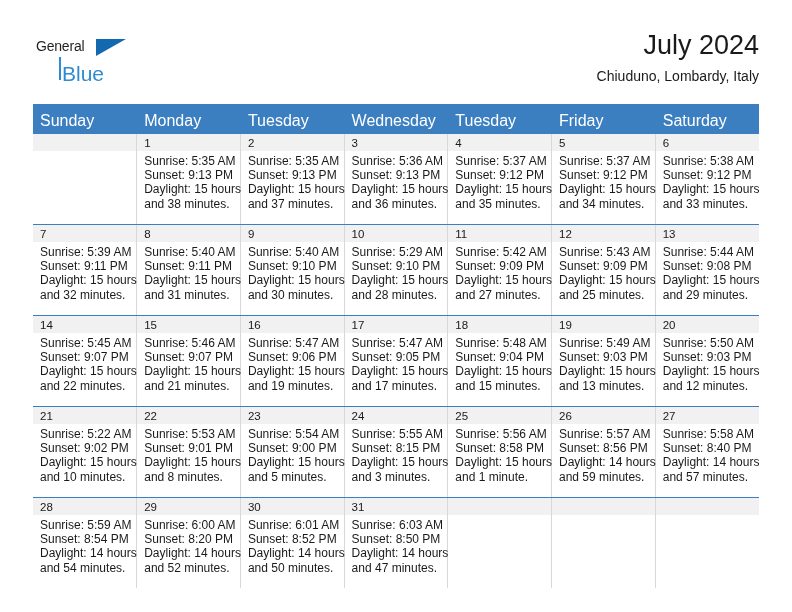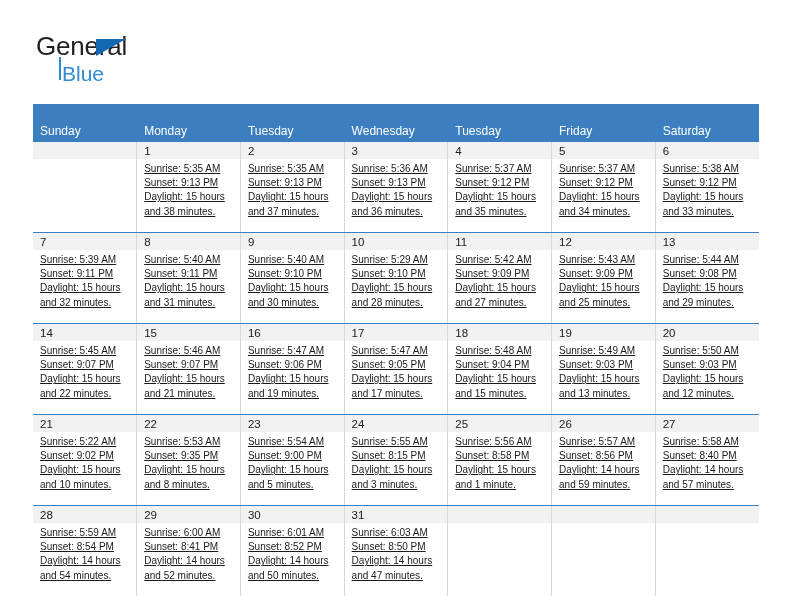--- a/index.html
+++ b/index.html
@@ -34,21 +34,21 @@
     position: absolute;
     left: 0px;
     top: 6px;
     width: 210px;
     height: 56px;
   }
   .logo-general {
     position: absolute;
     left: 3px;
     top: 0px;
-    font-size: 26px;
+    font-size: 14px;
     color: #231f20;
     letter-spacing: -0.2px;
     line-height: 24px;
     white-space: nowrap;
   }
   .logo-tri {
     position: absolute;
     left: 63px;
     top: 5px;
     width: 0;
@@ -102,24 +102,24 @@
     position: absolute;
     left: 33px;
     top: 104px;
     width: 726px;
     border-collapse: collapse;
     table-layout: fixed;
   }
   .cal th {
     background: #3c7fc1;
     color: #ffffff;
-    font-size: 12px;
+    font-size: 16px;
     font-weight: normal;
     text-align: left;
-    padding: 20px 0 4px 7px;
+    padding: 8px 0 4px 7px;
     height: 20px;
     box-sizing: border-box;
     border-right: 1px solid #3c7fc1;
   }
   .cal th:last-child { border-right: none; }
 
   .cal td {
     vertical-align: top;
     padding: 0;
     height: 90px;
@@ -137,41 +137,44 @@
     color: #1a1a1a;
     padding: 3px 0 3px 7px;
     height: 17px;
     box-sizing: border-box;
     line-height: 12px;
   }
   td.empty .daynum { background: #f1f1f1; color: transparent; }
   .info {
     display: block;
     padding: 3px 5px 0 7px;
-    font-size: 10px;
+    font-size: 12px;
     line-height: 14.2px;
     color: #1a1a1a;
-    text-decoration: underline;
   }
   .info span { display: block; white-space: nowrap; }
 </style>
 </head>
 <body>
 
 <div class="page">
 
   <div class="top">
 
     <div class="logo">
       <div class="logo-general">General</div>
       <div class="logo-tri"></div>
       <div class="logo-bar"></div>
       <div class="logo-blue">Blue</div>
     </div>
 
+    <div class="title-wrap">
+      <h1 class="cal-title">July 2024</h1>
+      <h2 class="cal-subtitle">Chiuduno, Lombardy, Italy</h2>
+    </div>
 
   </div>
 
   <table class="cal">
     <thead>
       <tr>
         <th>Sunday</th>
         <th>Monday</th>
         <th>Tuesday</th>
         <th>Wednesday</th>
@@ -377,21 +380,21 @@
               <span>Sunrise: 5:22 AM</span>
               <span>Sunset: 9:02 PM</span>
               <span>Daylight: 15 hours</span>
               <span>and 10 minutes.</span>
             </span>
           </td>
           <td>
             <span class="daynum">22</span>
             <span class="info">
               <span>Sunrise: 5:53 AM</span>
-              <span>Sunset: 9:35 PM</span>
+              <span>Sunset: 9:01 PM</span>
               <span>Daylight: 15 hours</span>
               <span>and 8 minutes.</span>
             </span>
           </td>
           <td>
             <span class="daynum">23</span>
             <span class="info">
               <span>Sunrise: 5:54 AM</span>
               <span>Sunset: 9:00 PM</span>
               <span>Daylight: 15 hours</span>
@@ -442,21 +445,21 @@
               <span>Sunrise: 5:59 AM</span>
               <span>Sunset: 8:54 PM</span>
               <span>Daylight: 14 hours</span>
               <span>and 54 minutes.</span>
             </span>
           </td>
           <td>
             <span class="daynum">29</span>
             <span class="info">
               <span>Sunrise: 6:00 AM</span>
-              <span>Sunset: 8:41 PM</span>
+              <span>Sunset: 8:20 PM</span>
               <span>Daylight: 14 hours</span>
               <span>and 52 minutes.</span>
             </span>
           </td>
           <td>
             <span class="daynum">30</span>
             <span class="info">
               <span>Sunrise: 6:01 AM</span>
               <span>Sunset: 8:52 PM</span>
               <span>Daylight: 14 hours</span>

